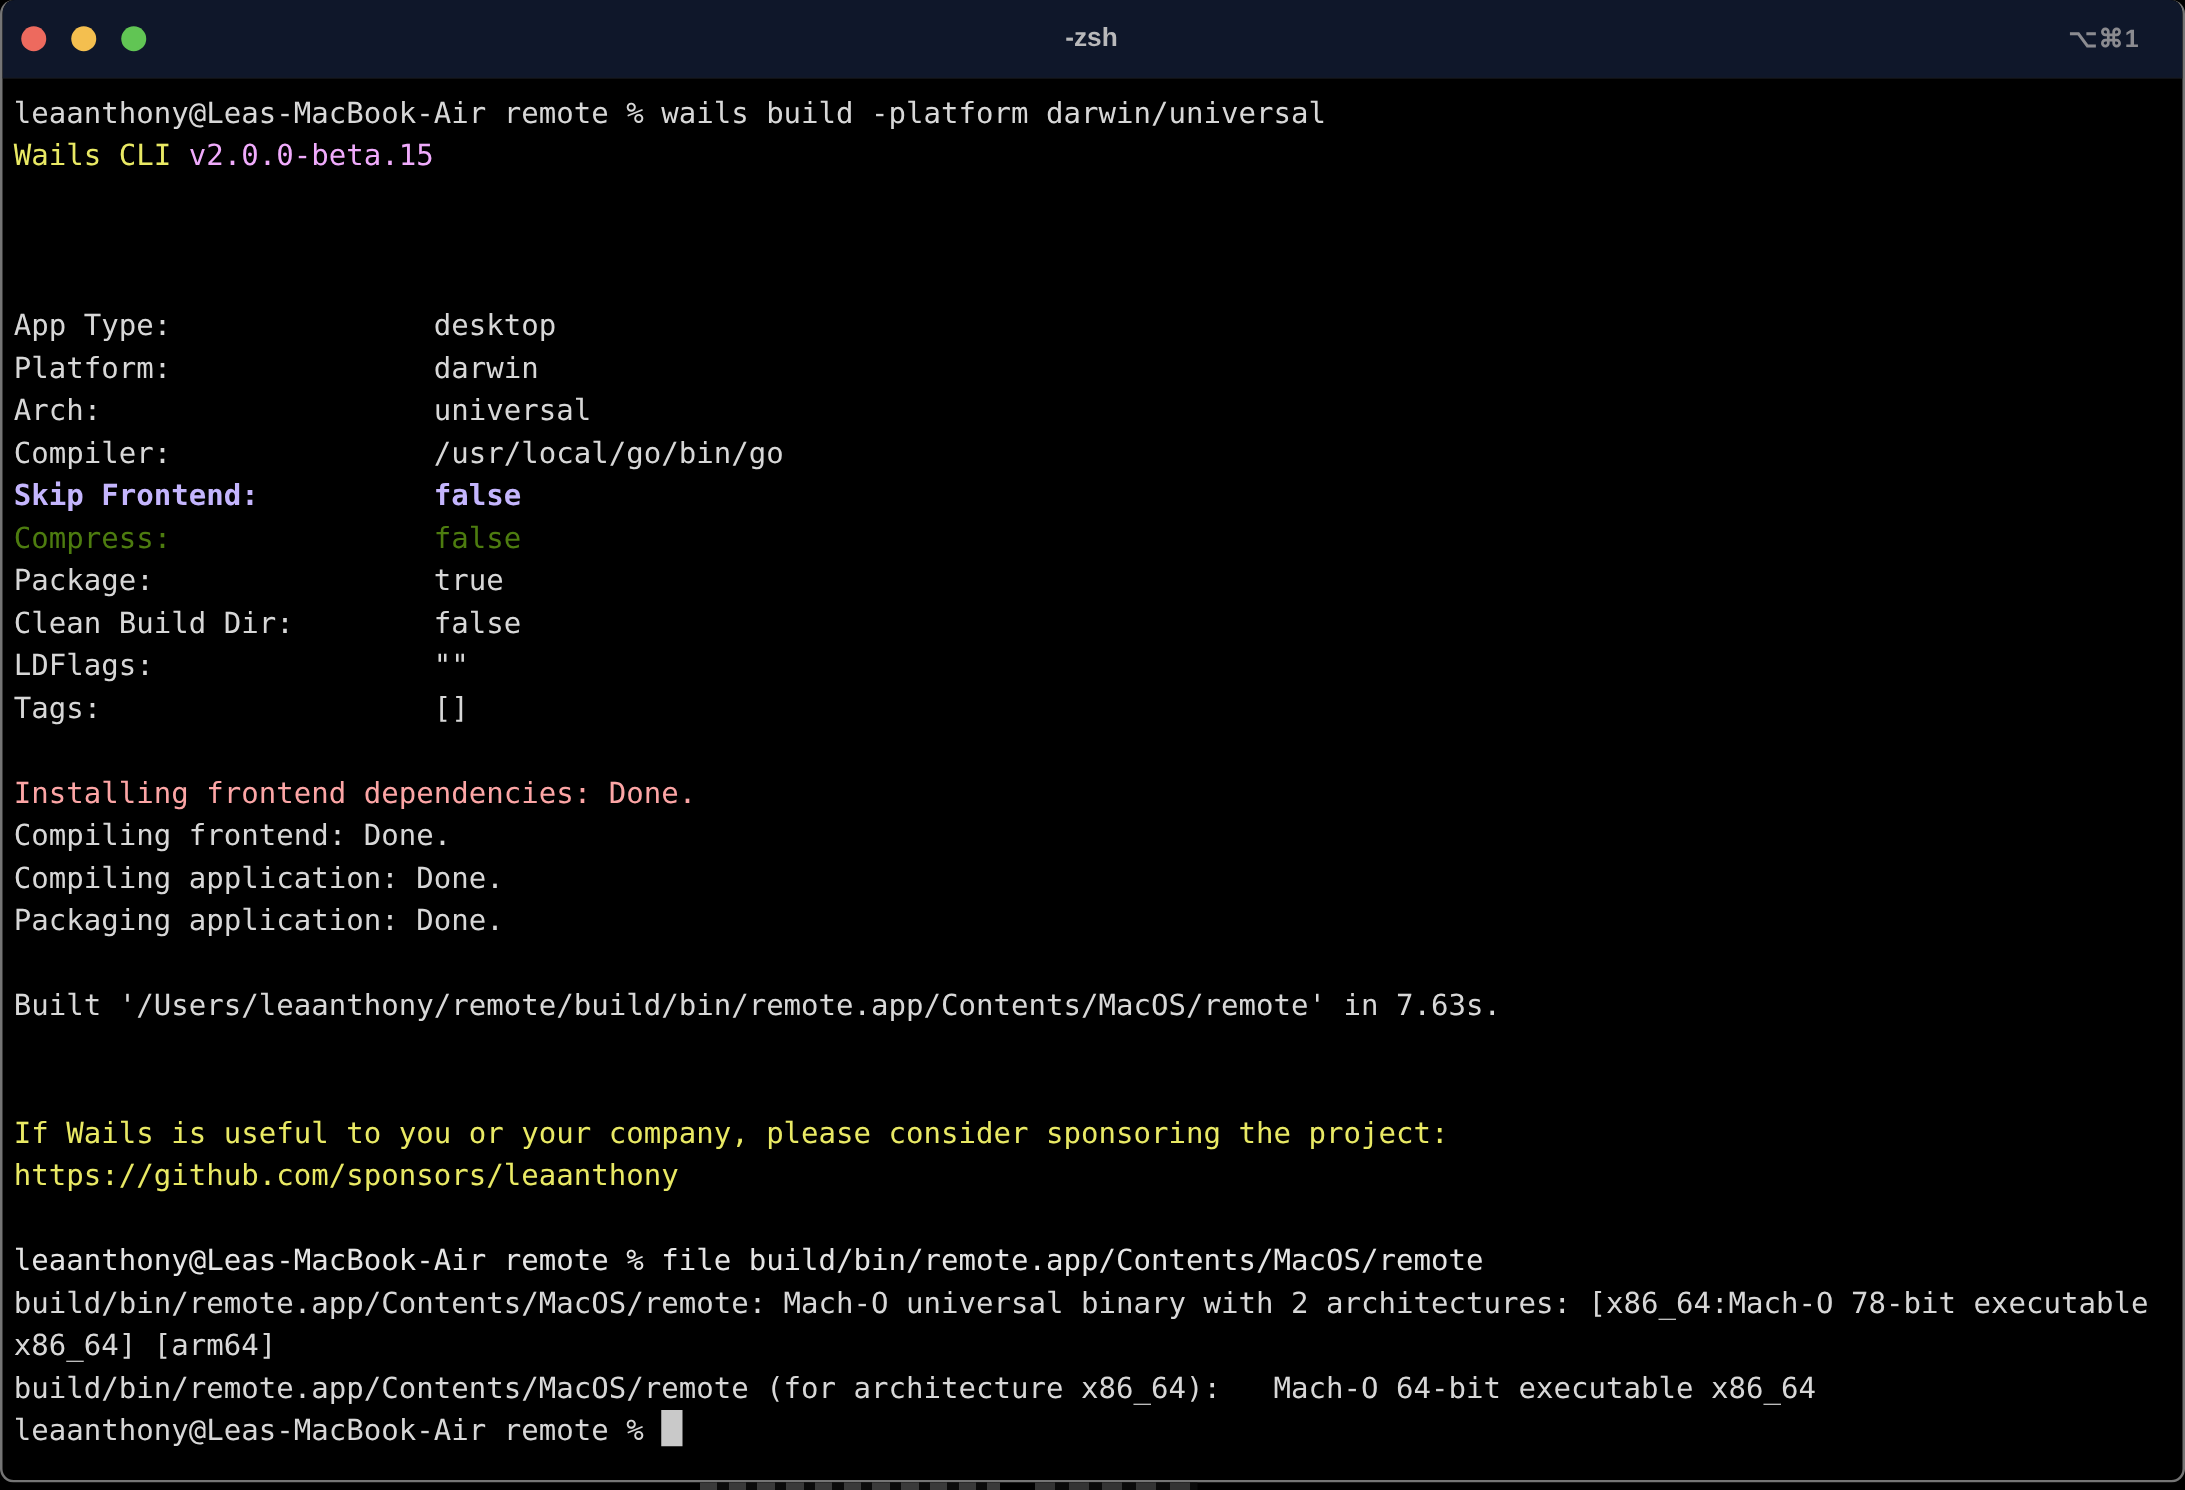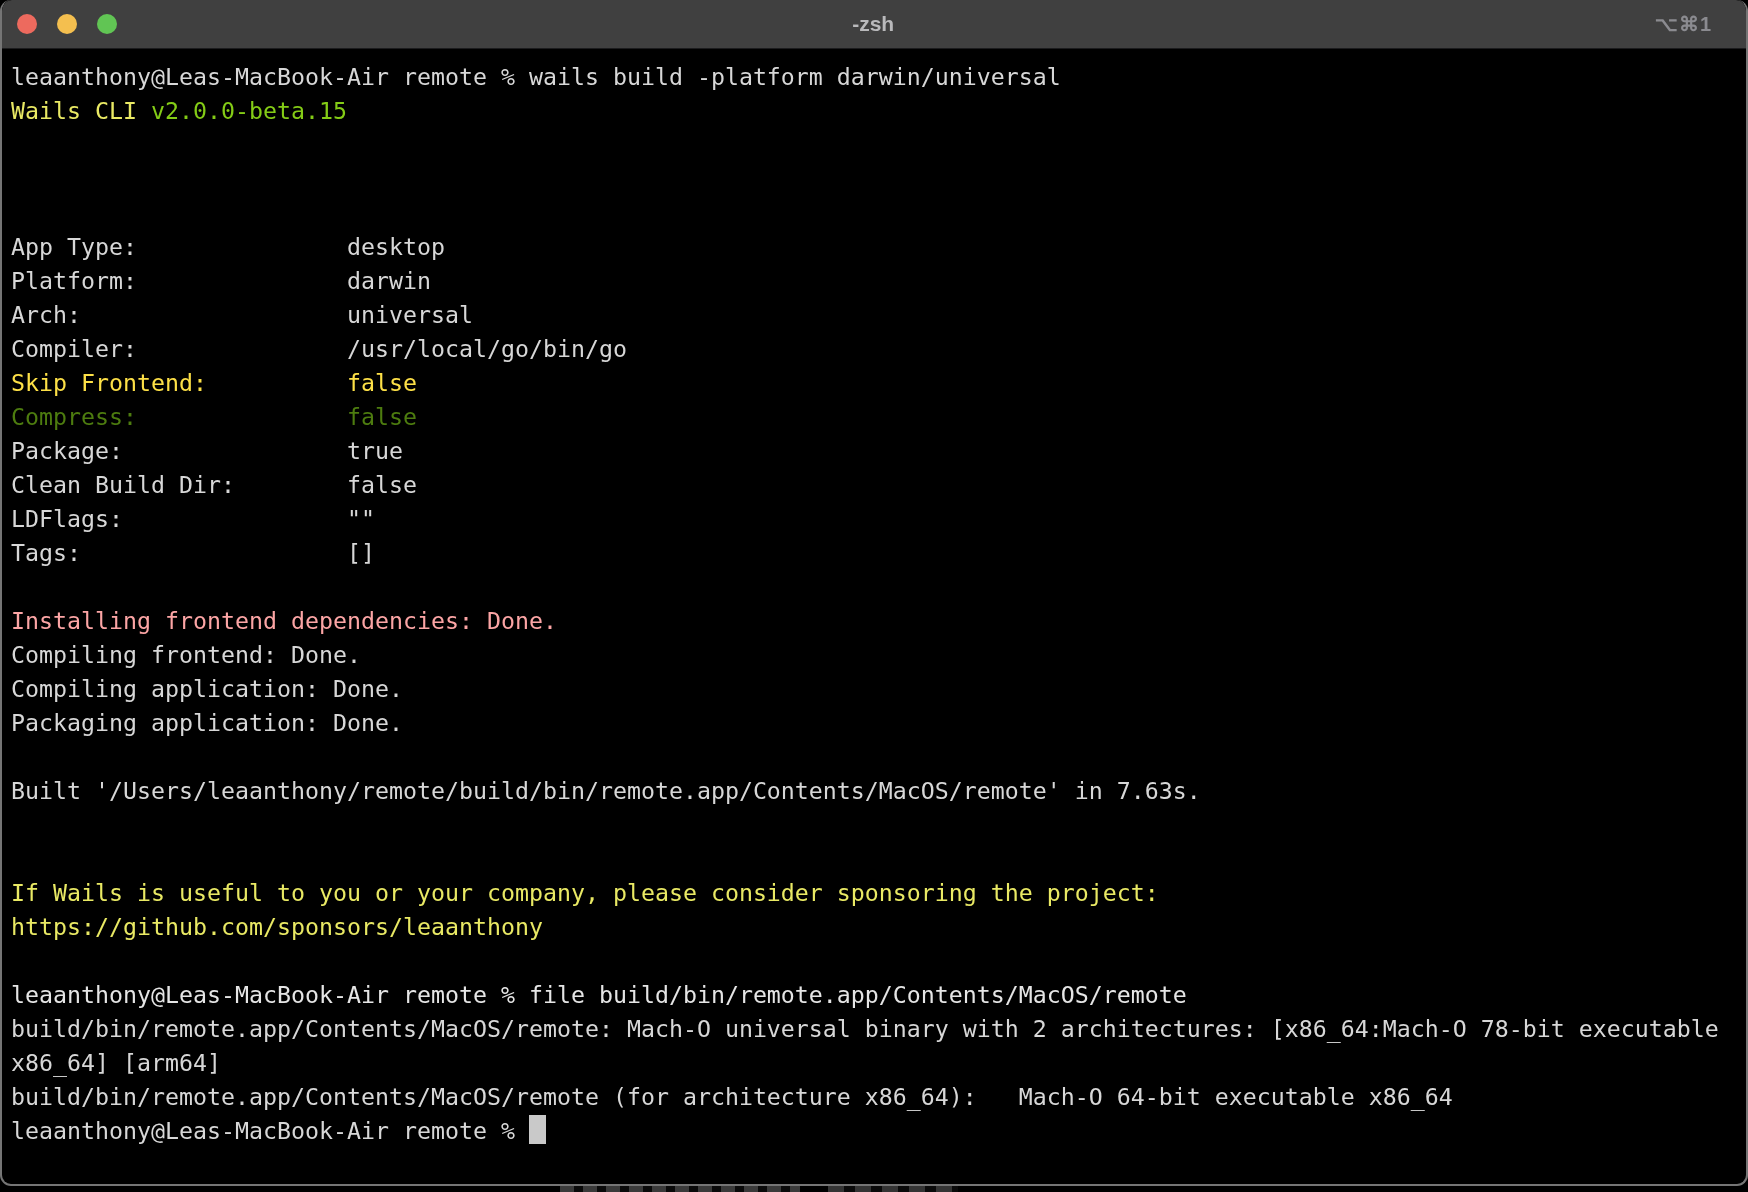--- a/index.html
+++ b/index.html
@@ -14,22 +14,22 @@
     top: 0; left: 0;
     width: 1748px; height: 1186px;
     background: #000;
     border: 2px solid #757575;
     border-top: none;
     border-radius: 11px;
     overflow: hidden;
   }
   .titlebar {
     position: relative;
-    height: 49px;
-    background: #404040;
+    height: 63px;
+    background: #0f172a;
     border-bottom: 1px solid #1c1c1e;
     border-radius: 10px 10px 0 0;
   }
   .traffic-lights {
     position: absolute;
     left: 15px; top: 0; height: 100%;
     display: flex; align-items: center; gap: 20px;
   }
   .tl {
     width: 20px; height: 20px;
@@ -98,29 +98,29 @@
     <div class="traffic-lights">
       <button class="tl" style="background: rgb(237, 106, 94);"></button>
       <button class="tl" style="background: rgb(244, 191, 79);"></button>
       <button class="tl" style="background: rgb(97, 197, 84);"></button>
     </div>
     <div class="window-title">-zsh</div>
     <div class="shortcut">⌥⌘1</div>
   </div>
   <div class="terminal-content" id="terminal">
       <div class="line"><span style="color: rgb(215, 215, 215);">leaanthony@Leas-MacBook-Air remote % wails build -platform darwin/universal</span></div>
-      <div class="line"><span style="color: rgb(233, 233, 100);">Wails CLI </span><span style="color: #84cc16; text-align: right;">v2.0.0-beta.15</span></div>
+      <div class="line"><span style="color: rgb(233, 233, 100);">Wails CLI </span><span style="color: #f0abfc; text-align: right;">v2.0.0-beta.15</span></div>
       <div class="line"></div>
       <div class="line"></div>
       <div class="line"></div>
       <div class="line"><span style="color: rgb(215, 215, 215);">App Type:               desktop</span></div>
       <div class="line"><span style="color: rgb(215, 215, 215);">Platform:               darwin</span></div>
       <div class="line"><span style="color: rgb(215, 215, 215);">Arch:                   universal</span></div>
       <div class="line"><span style="color: rgb(215, 215, 215);">Compiler:               /usr/local/go/bin/go</span></div>
-      <div class="line"><span style="color: #fde047;">Skip Frontend:          false</span></div>
+      <div class="line"><span style="color: #c4b5fd; font-weight: bold;">Skip Frontend:          false</span></div>
       <div class="line"><span style="color: #4d7c0f;">Compress:               false</span></div>
       <div class="line"><span style="color: rgb(215, 215, 215);">Package:                true</span></div>
       <div class="line"><span style="color: rgb(215, 215, 215);">Clean Build Dir:        false</span></div>
       <div class="line"><span style="color: rgb(215, 215, 215);">LDFlags:                ""</span></div>
       <div class="line"><span style="color: rgb(215, 215, 215); margin-top: 25px;">Tags:                   []</span></div>
       <div class="line"></div>
       <div class="line"><span style="color: #fca5a5;">Installing frontend dependencies: Done.</span></div>
       <div class="line"><span style="color: rgb(215, 215, 215);">Compiling frontend: Done.</span></div>
       <div class="line"><span style="color: rgb(215, 215, 215);">Compiling application: Done.</span></div>
       <div class="line"><span style="color: rgb(215, 215, 215);">Packaging application: Done.</span></div>

